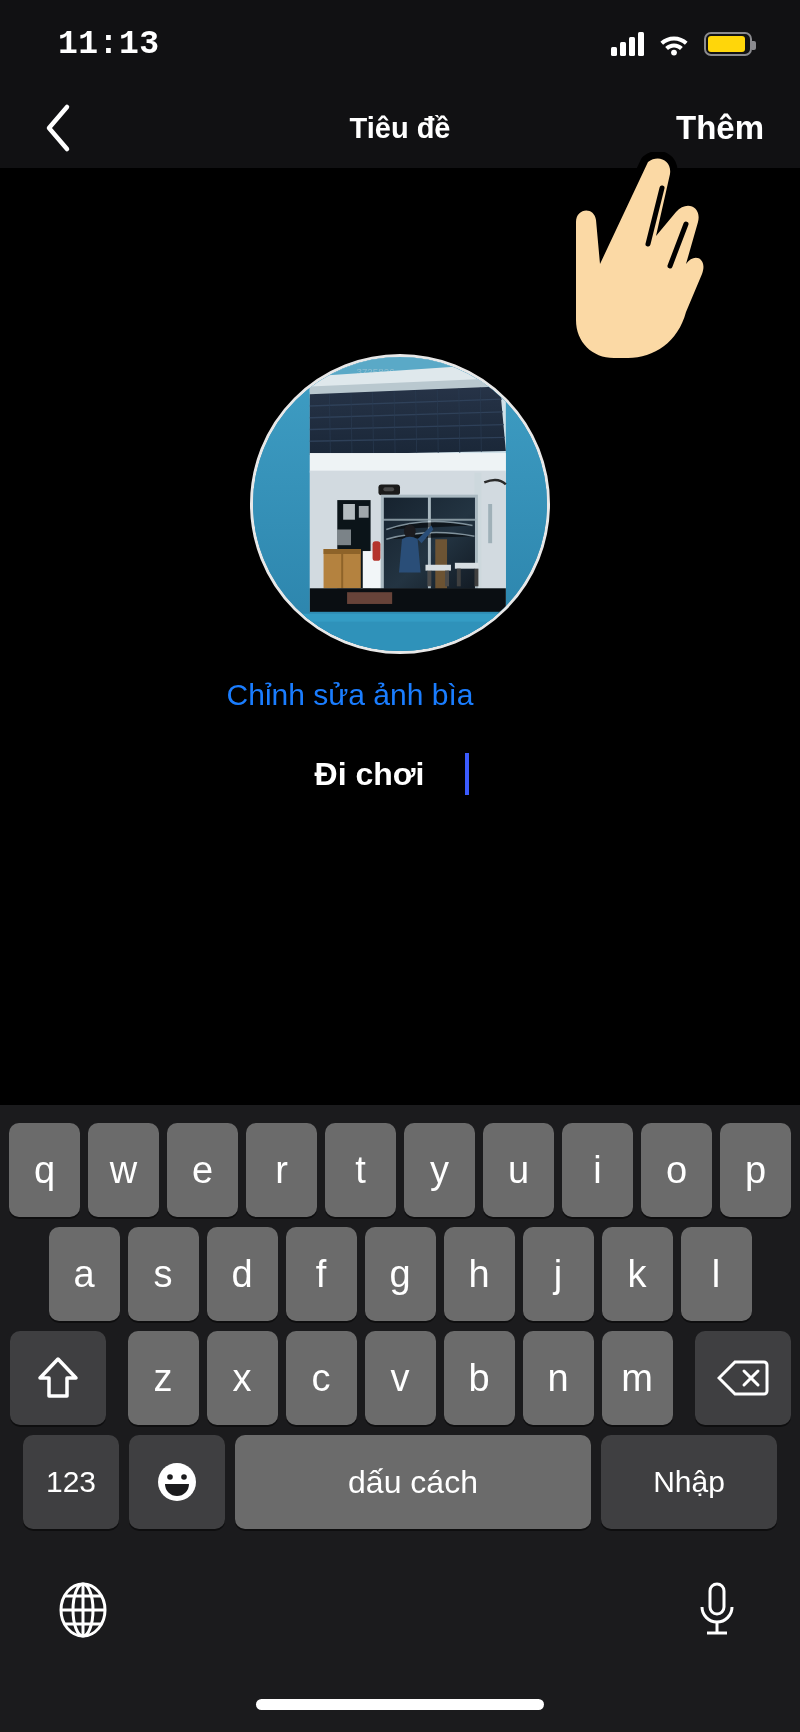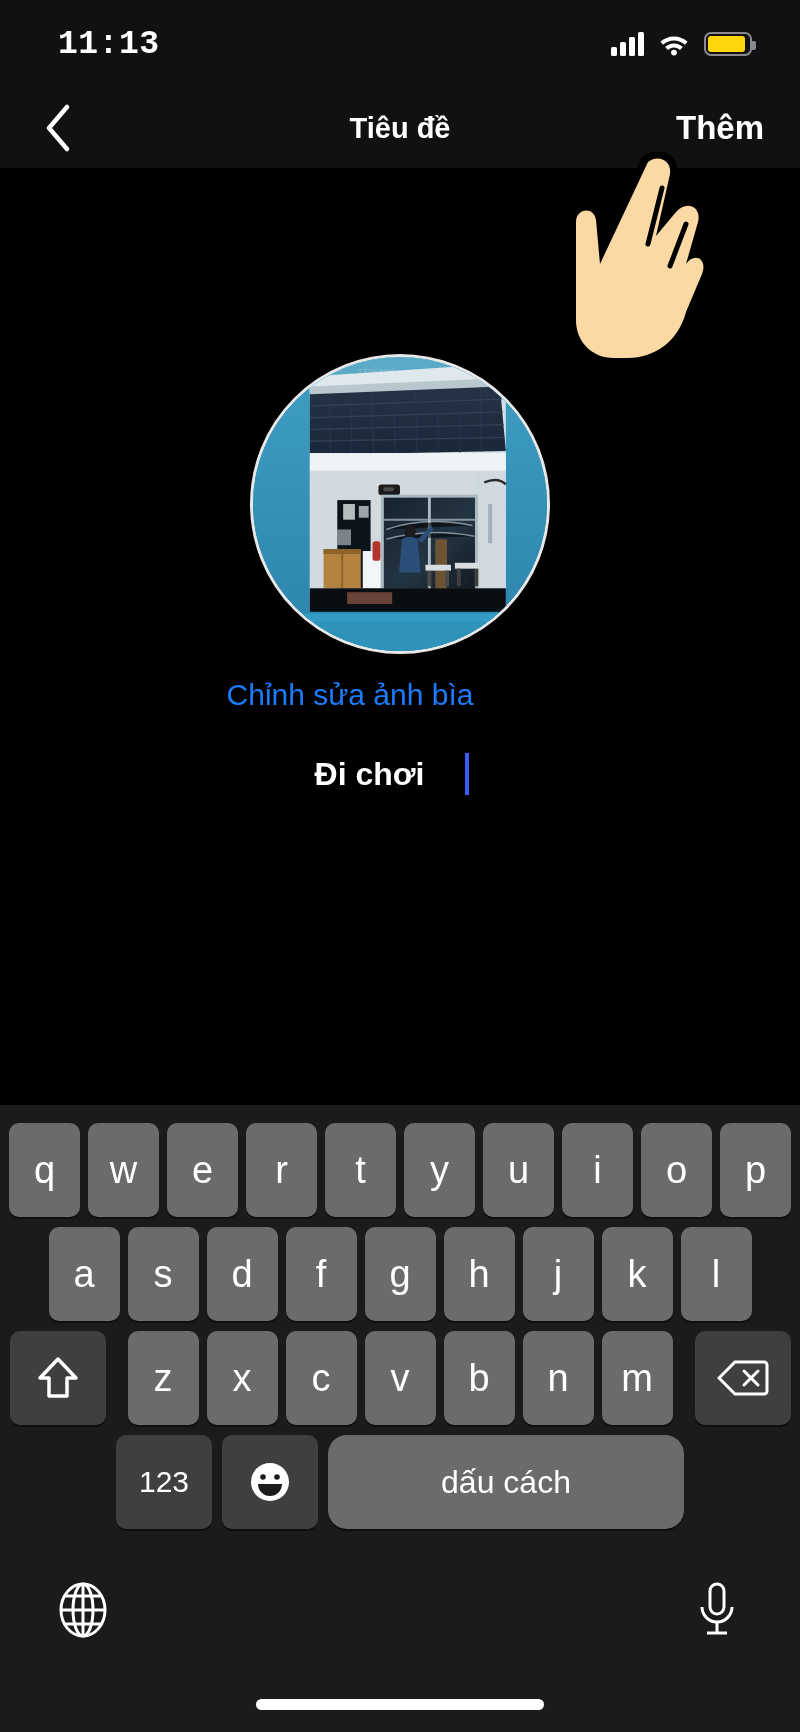--- a/index.html
+++ b/index.html
@@ -134,21 +134,21 @@
     box-shadow: 0 2px 0 rgba(0,0,0,0.45);
   }
   #kb-row-1 .key { width: 71px; height: 94px; }
   #kb-row-2 .key { width: 71px; height: 94px; }
   #kb-row-3 .key.letter { width: 71px; height: 94px; }
   .key.dark { background: #3f3f41; }
   #key-shift { width: 96px; height: 94px; margin-right: 14px; }
   #key-backspace { width: 96px; height: 94px; margin-left: 14px; }
   #key-123 { width: 96px; height: 94px; font-size: 30px; }
   #key-emoji { width: 96px; height: 94px; }
-  #key-space { flex: 1; max-width: 356px; height: 94px; font-size: 32px; background: #6b6b6b; border-radius: 19px; }
+  #key-space { flex: 1; max-width: 356px; height: 94px; font-size: 32px; background: #6b6b6b; }
   #key-enter { width: 176px; height: 94px; font-size: 30px; }
 
   
   #kb-bottom-bar {
     position: absolute; left: 0; bottom: 0;
     width: 800px; height: 185px;
     background: #1b1b1d;
   }
   #globe-button {
     position: absolute; left: 48px; top: 28px;
@@ -409,20 +409,21 @@
       <div class="key dark" id="key-123">123</div>
       <div class="key dark" id="key-emoji">
         <svg width="46" height="46" viewBox="0 0 46 46">
           <circle cx="23" cy="23" r="19" fill="#fff"></circle>
           <circle cx="16" cy="18" r="2.8" fill="#1b1b1d"></circle>
           <circle cx="30" cy="18" r="2.8" fill="#1b1b1d"></circle>
           <path d="M11 25 H35 A12 12 0 0 1 11 25 Z" fill="#1b1b1d"></path>
         </svg>
       </div>
       <div class="key" id="key-space">dấu cách</div>
+      <div class="key dark" id="key-enter">Nhập</div>
     </div>
 
     <div id="kb-bottom-bar">
       <div id="globe-button">
         <svg width="52" height="58" viewBox="0 0 52 58">
           <ellipse cx="26" cy="29" rx="22" ry="26" fill="none" stroke="#fff" stroke-width="3"></ellipse>
           <ellipse cx="26" cy="29" rx="10" ry="26" fill="none" stroke="#fff" stroke-width="3"></ellipse>
           <line x1="26" y1="3" x2="26" y2="55" stroke="#fff" stroke-width="3"></line>
           <line x1="4" y1="29" x2="48" y2="29" stroke="#fff" stroke-width="3"></line>
           <path d="M7.5 15 H44.5" fill="none" stroke="#fff" stroke-width="3"></path>

